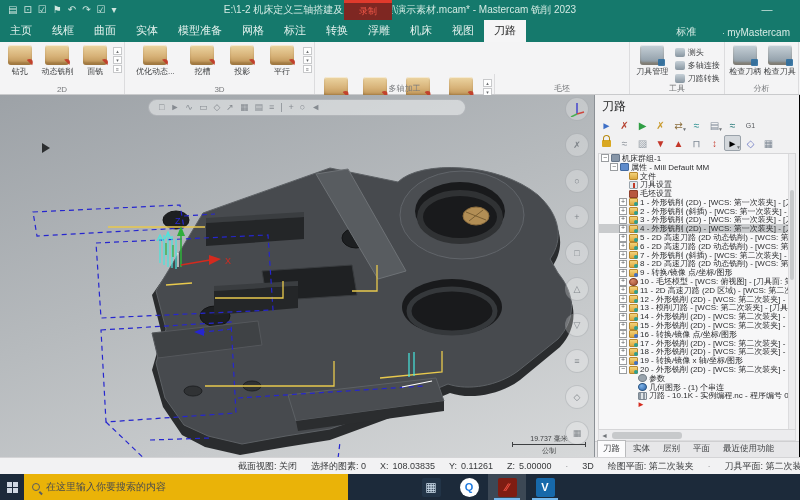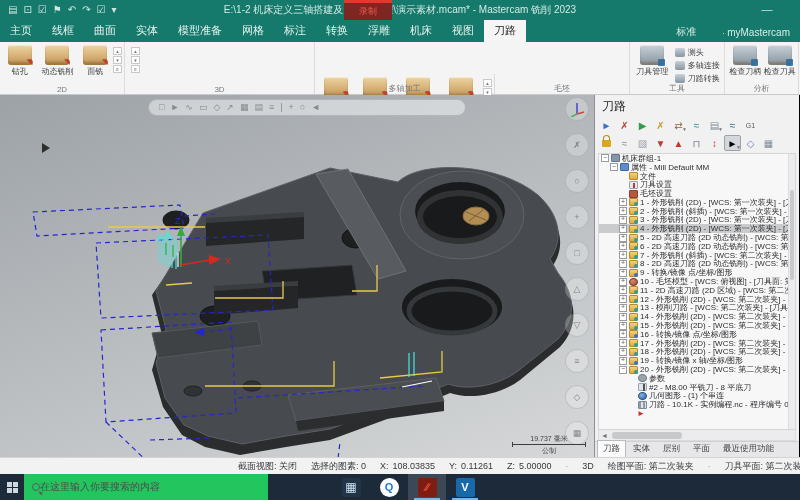--- a/index.html
+++ b/index.html
@@ -146,21 +146,21 @@
     align-items:center; font-size:9px; color:#37393b; flex:0 0 auto; padding-left:238px; gap:14px;
     white-space:nowrap; }
   .statusbar .dot { color:#8a8c8e; font-size:8px; }
   .statusbar .grp { display:flex; gap:4px; }
 
   
   .taskbar { height:26px; background:#1c2a3a; display:flex; align-items:center; flex:0 0 auto; }
   .startbtn { width:24px; height:26px; display:flex; align-items:center; justify-content:center; }
   .winlogo { width:11px; height:11px; display:grid; grid-template-columns:5px 5px; grid-gap:1px; }
   .winlogo i { background:#cfd8e2; }
-  .searchbox { width:244px; height:26px; background:#22c55e; display:flex; align-items:center; 
+  .searchbox { width:324px; height:26px; background:#eab308; display:flex; align-items:center; gap:6px;
     padding:0 8px; }
   .mag { width:8px; height:8px; border:1.5px solid #5a5d60; border-radius:50%; position:relative; flex:0 0 auto; }
   .mag::after { content:""; position:absolute; left:7px; top:7px; width:4px; height:1.5px; background:#5a5d60;
     transform:rotate(45deg); transform-origin:0 0; }
   .searchbox .ph { font-size:10px; color:#4a4c4e; }
   .tb-apps { display:flex; margin-left:64px; height:26px; }
   .tb-app { width:38px; height:26px; display:flex; align-items:center; justify-content:center; position:relative; }
   .tb-app.active { background:rgba(255,255,255,.14); }
   .tb-app.open::after { content:""; position:absolute; left:6px; right:6px; bottom:0; height:2px; background:#76b9ed; }
   .appico { width:19px; height:19px; display:flex; align-items:center; justify-content:center;
@@ -229,20 +229,38 @@
           </div>
         </div>
         <div class="rspin">
           <i>▴</i>
           <i>▾</i>
           <i>≡</i>
         </div>
         <div class="rname">2D</div>
       </div>
       <div class="rgroup" style="width: 190px;">
+        <div class="ritems">
+          <div class="ritem">
+            <div class="ricon "></div>
+            <div class="rlabel">优化动态...</div>
+          </div>
+          <div class="ritem">
+            <div class="ricon "></div>
+            <div class="rlabel">挖槽</div>
+          </div>
+          <div class="ritem">
+            <div class="ricon "></div>
+            <div class="rlabel">投影</div>
+          </div>
+          <div class="ritem">
+            <div class="ricon "></div>
+            <div class="rlabel">平行</div>
+          </div>
+        </div>
         <div class="rspin">
           <i>▴</i>
           <i>▾</i>
           <i>≡</i>
         </div>
         <div class="rname">3D</div>
       </div>
       <div class="rgroup" style="width: 180px; margin-top: 32px;">
         <div class="ritems">
           <div class="ritem">
@@ -664,26 +682,20 @@
           </div>
           <div class="trow">
             <span style="width: 27px; flex: 0 0 auto;"></span>
             <span class="texp"></span>
             <span class="tico params"></span>
             <span>参数</span>
           </div>
           <div class="trow">
             <span style="width: 27px; flex: 0 0 auto;"></span>
             <span class="texp"></span>
-            <span class="tico tool"></span>
-            <span>#2 - M8.00 平铣刀 - 8 平底刀</span>
-          </div>
-          <div class="trow">
-            <span style="width: 27px; flex: 0 0 auto;"></span>
-            <span class="texp"></span>
             <span class="tico geom"></span>
             <span>几何图形 - (1) 个串连</span>
           </div>
           <div class="trow">
             <span style="width: 27px; flex: 0 0 auto;"></span>
             <span class="texp"></span>
             <span class="tico ncpath"></span>
             <span>刀路 - 10.1K - 实例编程.nc - 程序编号 0</span>
           </div>
           <div class="trow">

